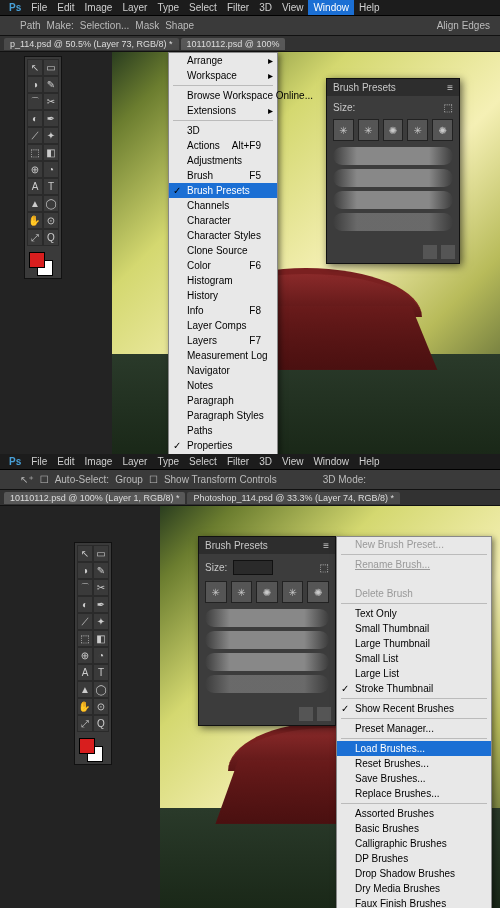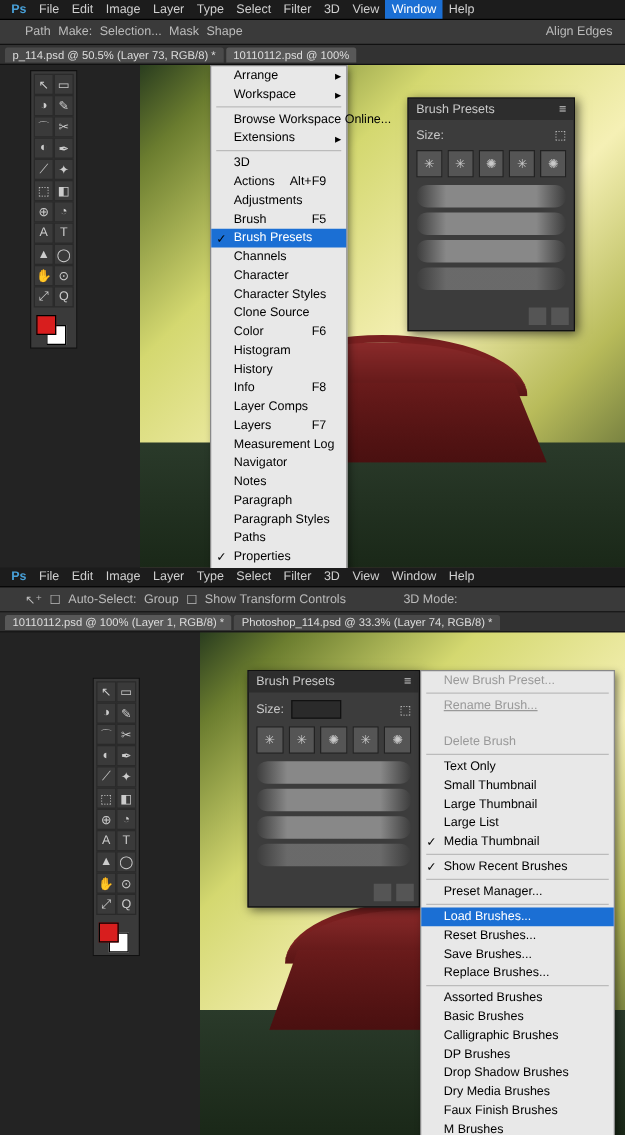--- a/index.html
+++ b/index.html
@@ -312,22 +312,23 @@
   </div>
   <div class="dropdown" id="context-menu" style="left:336px;top:82px;width:156px;">
       <div class="item" style="color: rgb(153, 153, 153);">New Brush Preset...</div>
       <div class="sep"></div>
       <div class="item" style="color: rgb(153, 153, 153); text-decoration: underline;">Rename Brush...</div>
       <div class="item" style="color: rgb(153, 153, 153); margin-top: 14px;">Delete Brush</div>
       <div class="sep"></div>
       <div class="item">Text Only</div>
       <div class="item">Small Thumbnail</div>
       <div class="item">Large Thumbnail</div>
+      <div class="item">Small List</div>
       <div class="item">Large List</div>
-      <div class="item checked">Media Thumbnail</div>
+      <div class="item checked">Stroke Thumbnail</div>
       <div class="sep"></div>
       <div class="item checked">Show Recent Brushes</div>
       <div class="sep"></div>
       <div class="item">Preset Manager...</div>
       <div class="sep"></div>
       <div class="item hl">Load Brushes...</div>
       <div class="item">Reset Brushes...</div>
       <div class="item">Save Brushes...</div>
       <div class="item">Replace Brushes...</div>
       <div class="sep"></div>

